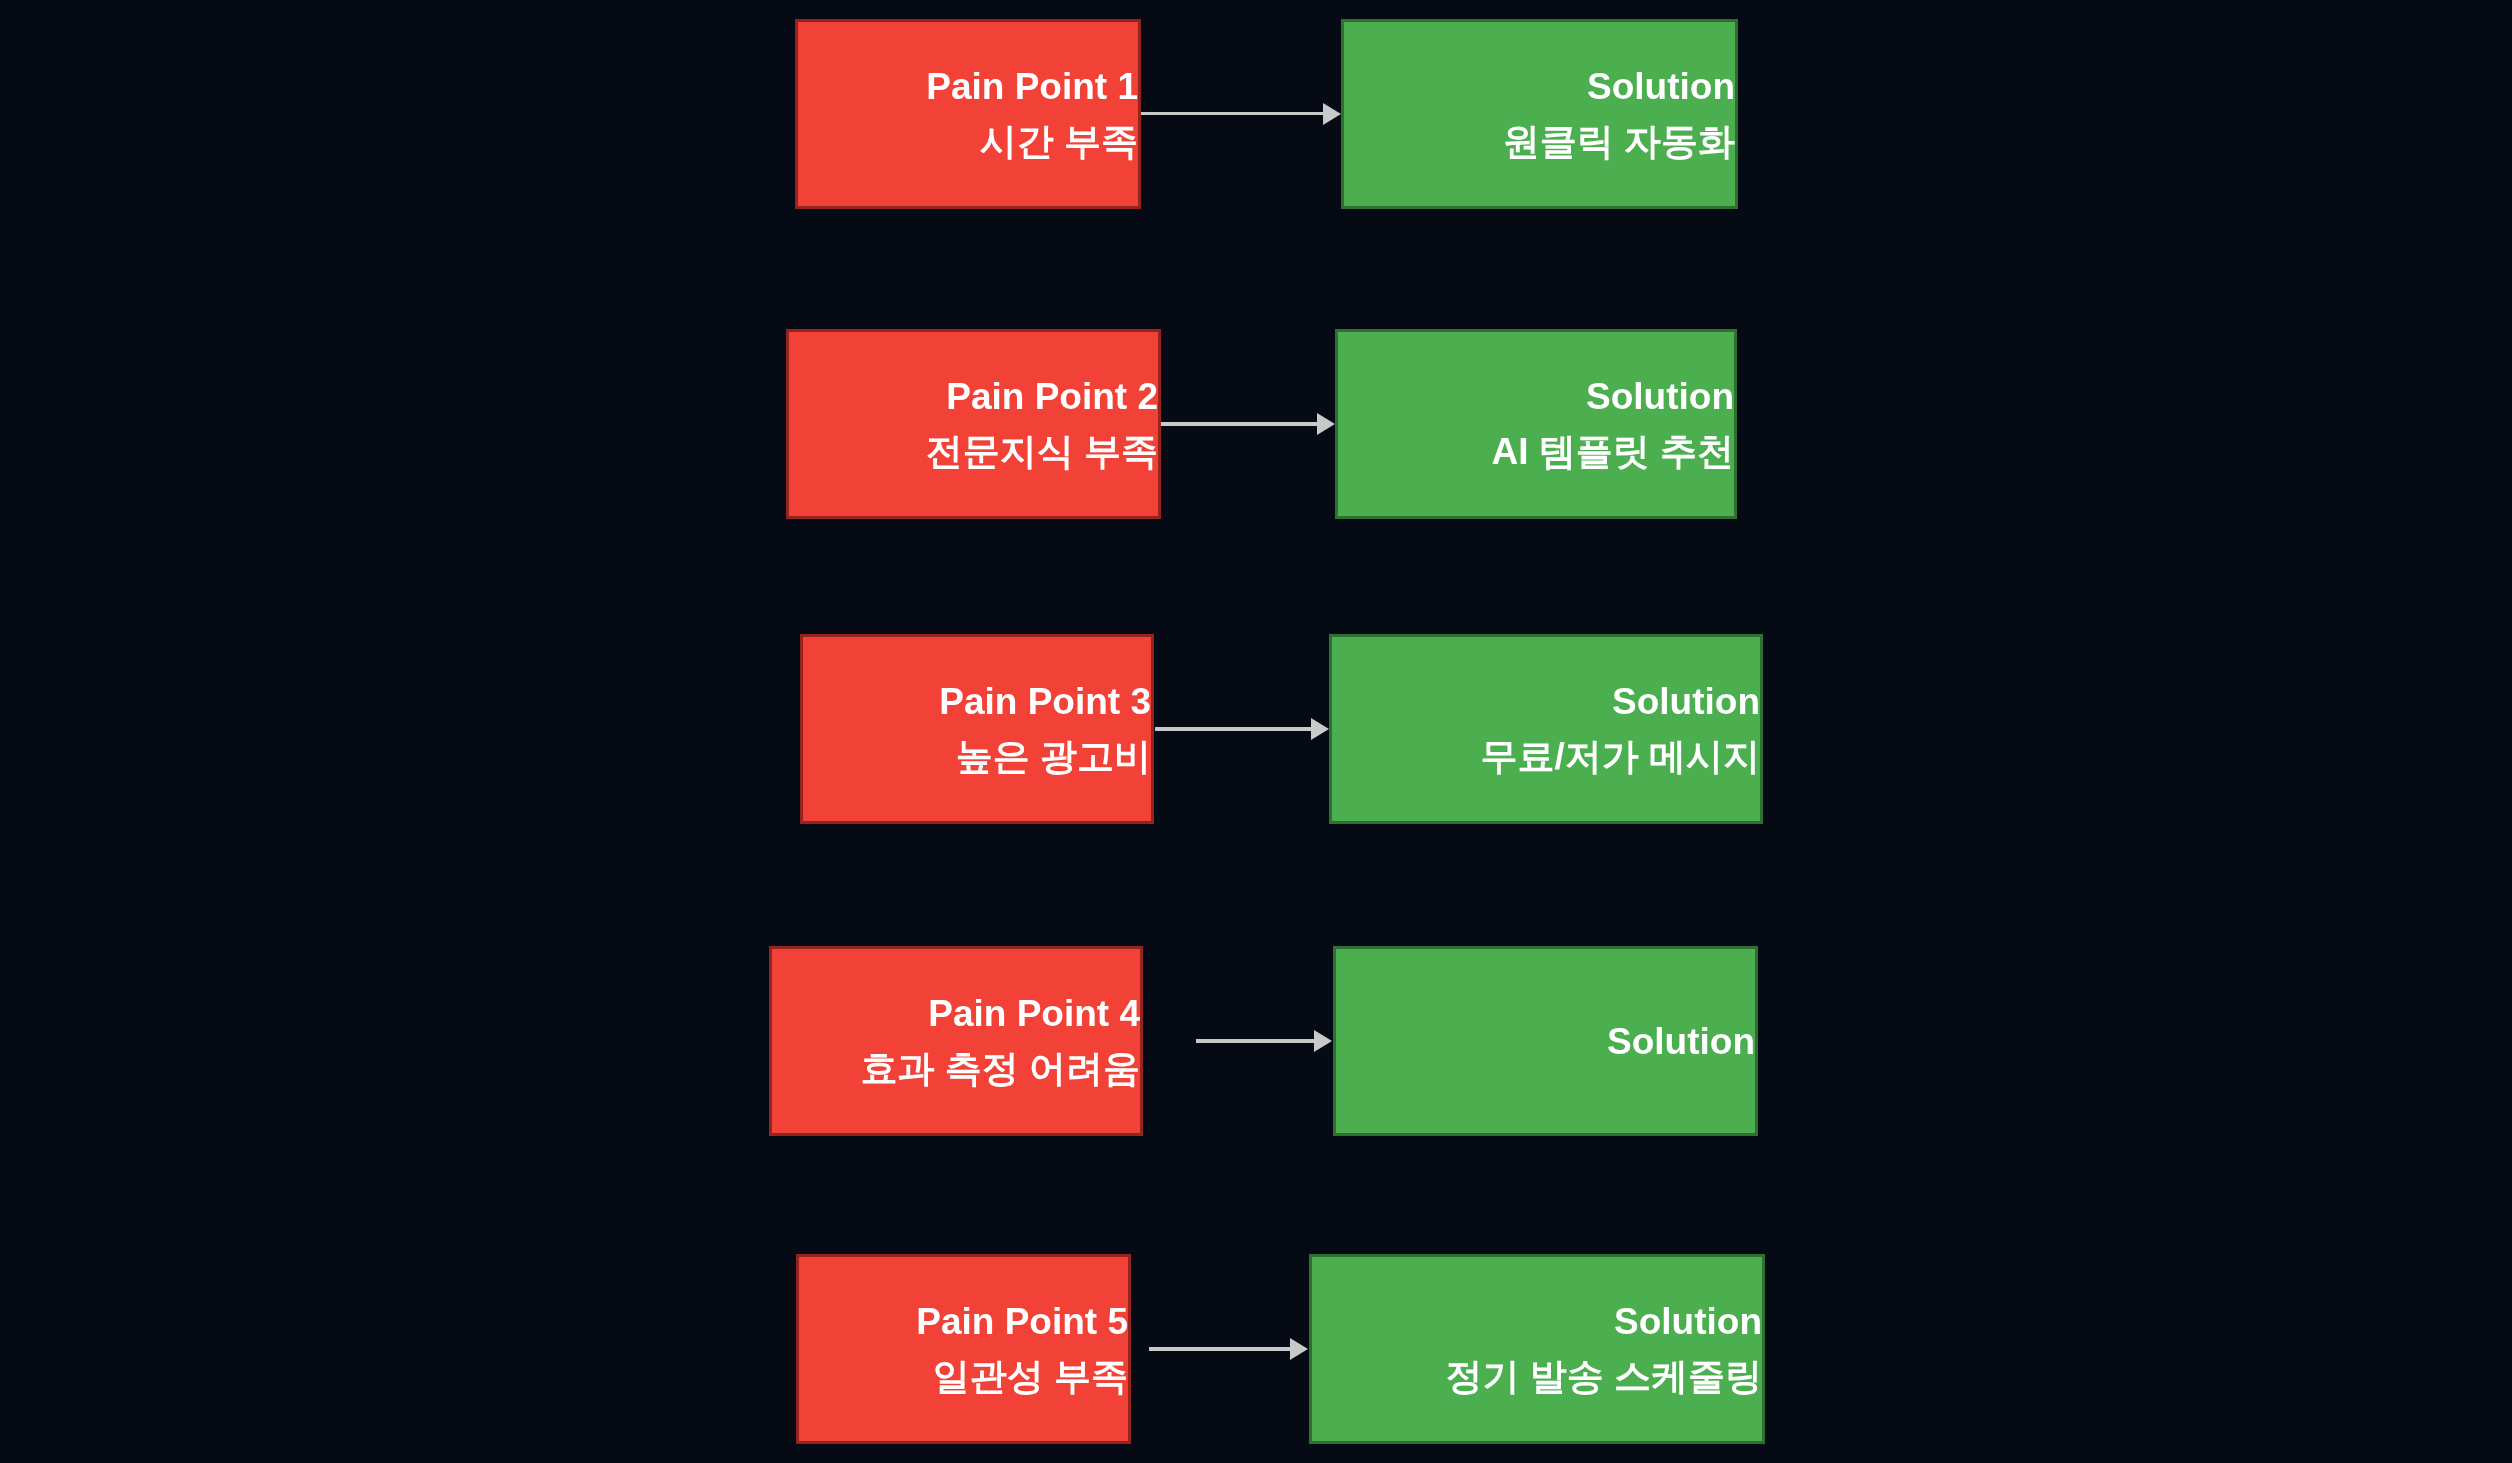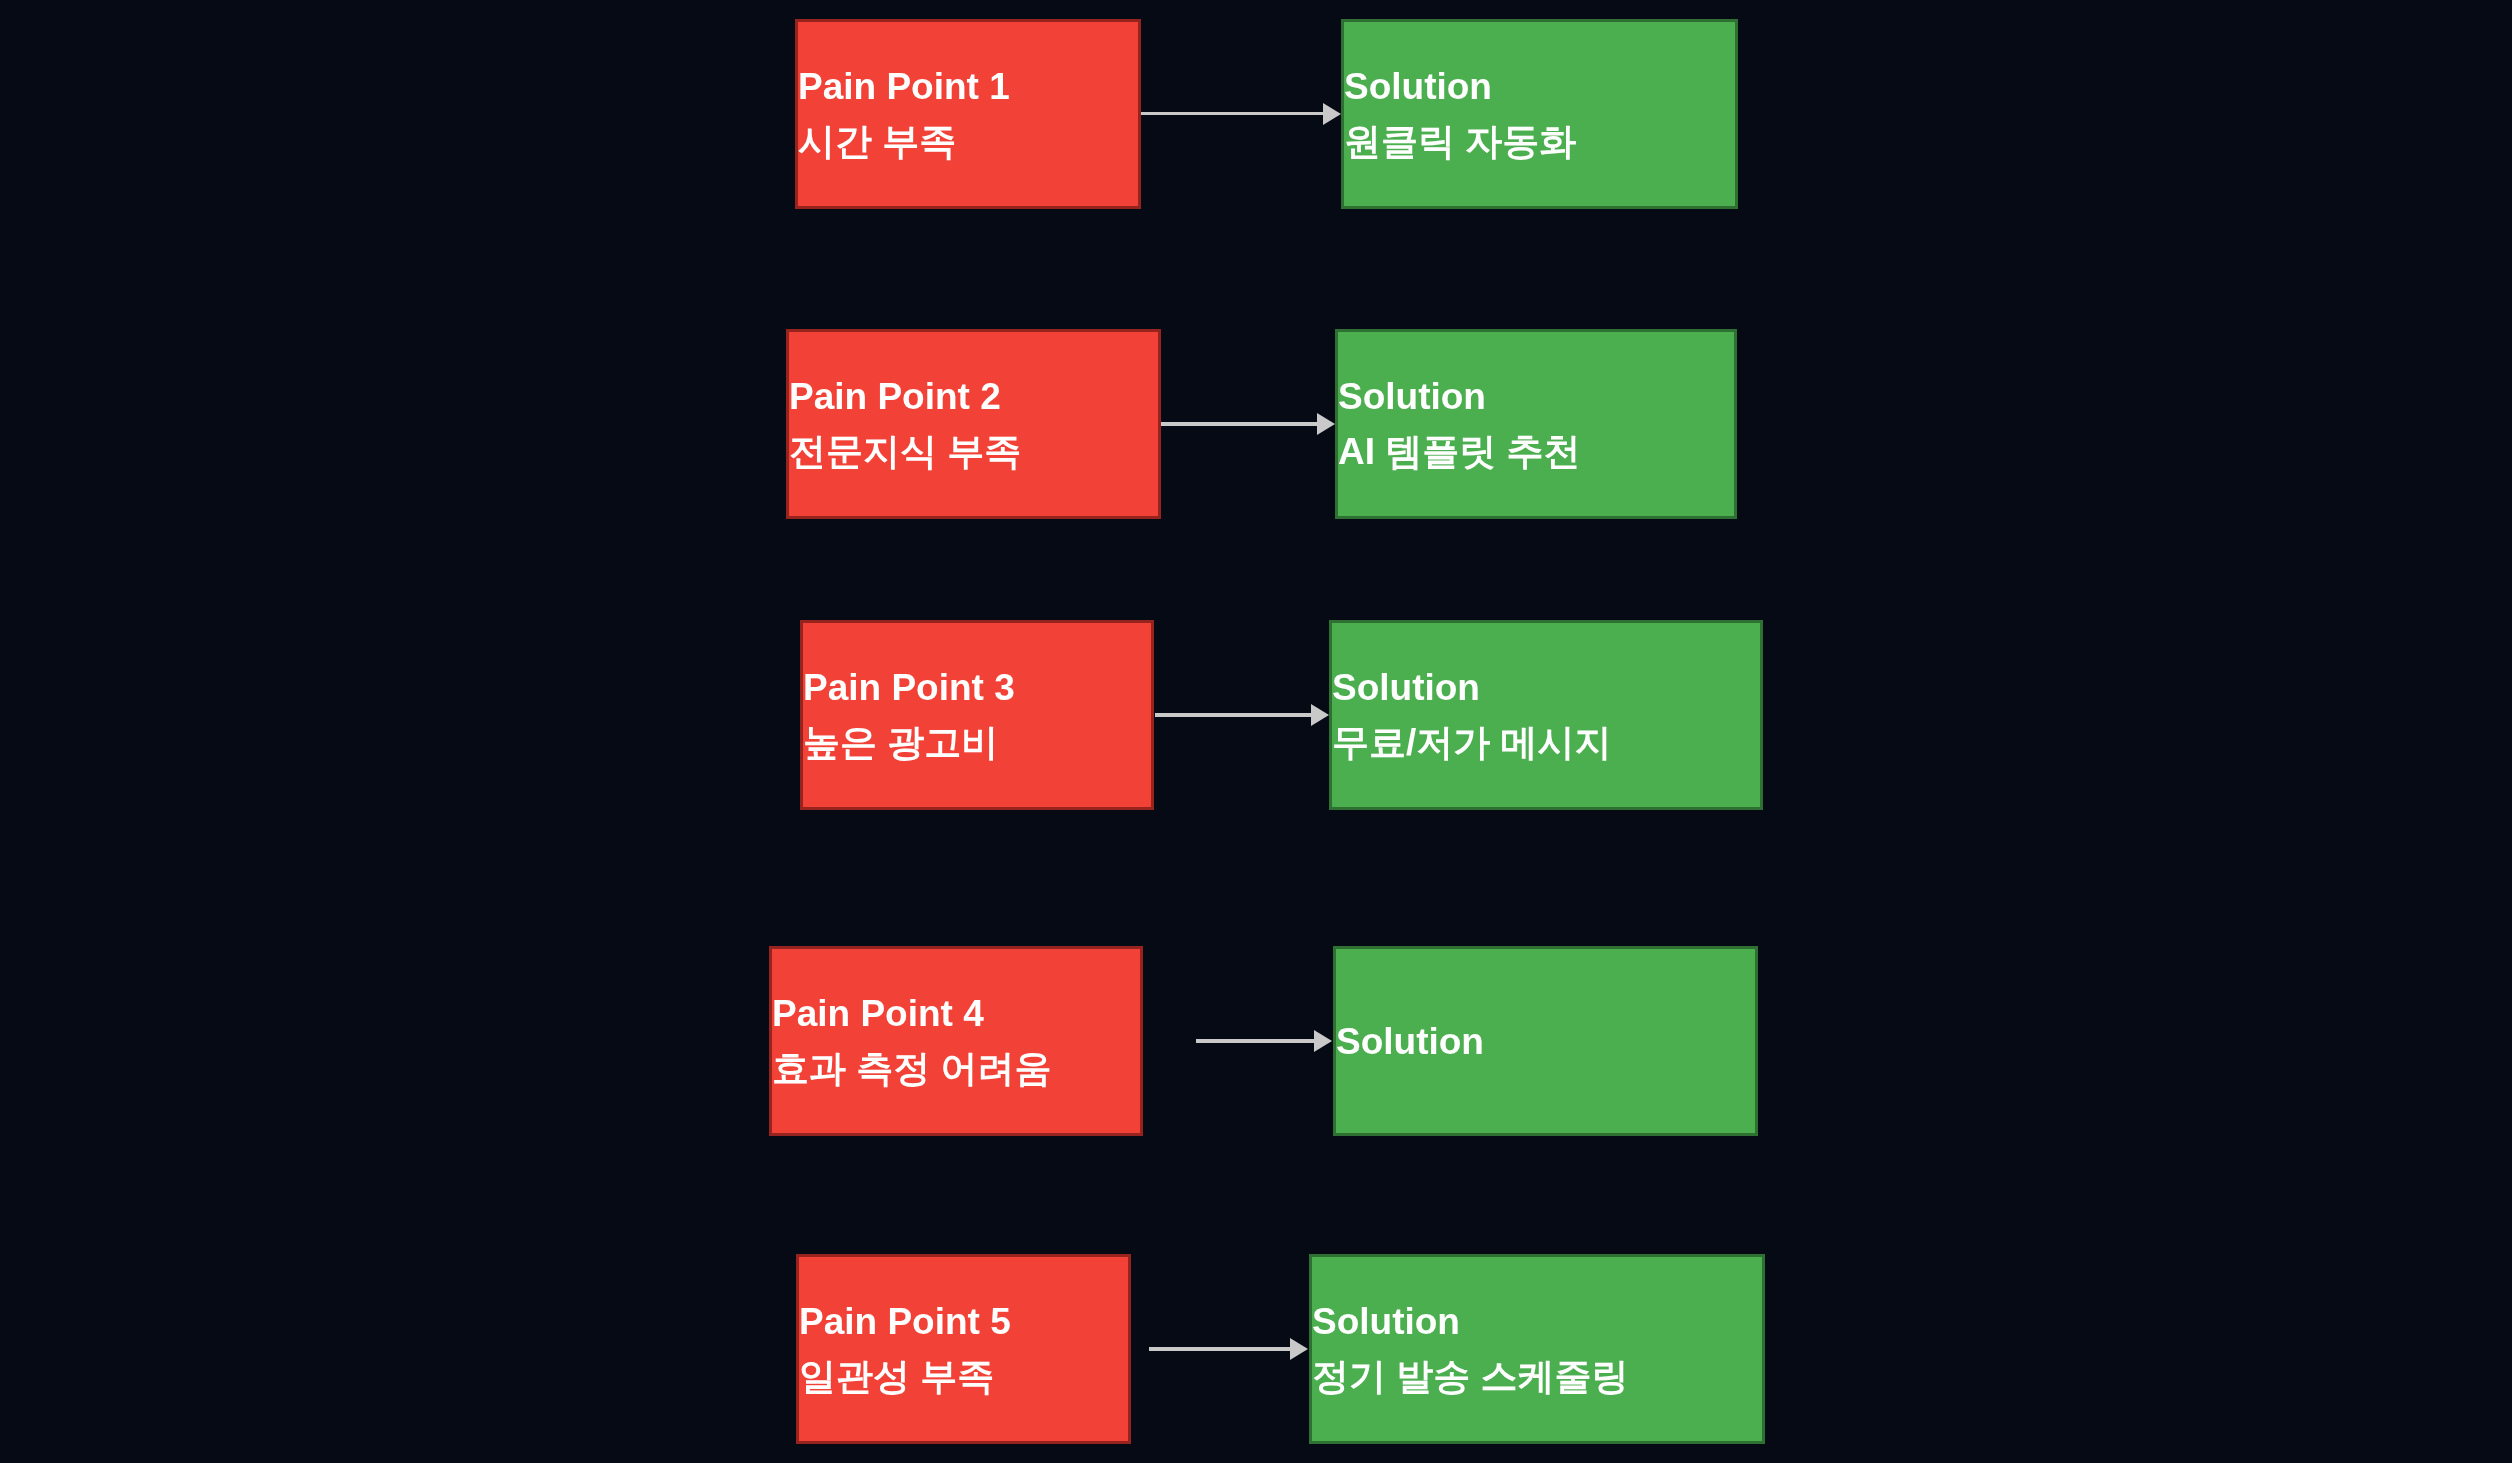--- a/index.html
+++ b/index.html
@@ -31,21 +31,21 @@
     width: 100%;
     height: 190px;
   }
   .box {
     position: absolute;
     top: 0;
     height: 190px;
     display: flex;
     flex-direction: column;
     justify-content: center;
-    align-items: flex-start;
+    align-items: flex-end;
     color: var(--text);
     font-size: 37px;
     line-height: 55px;
     font-weight: 600;
     text-align: center;
     white-space: nowrap;
   }
   .box.pain {
     background: var(--pain-fill);
     border: 3.7px solid var(--pain-border);
@@ -94,21 +94,21 @@
       <span>전문지식 부족</span>
     </div>
     <div class="arrow-line" style="left:1161px;width:156px"></div>
     <div class="arrow-head" style="left:1317px"></div>
     <div class="box solution" style="left:1335px;width:402px">
       <span>Solution</span>
       <span>AI 템플릿 추천</span>
     </div>
   </div>
 
-  <div class="row" style="top:620px">
+  <div class="row" style="top:634px">
     <div class="box pain" style="left:800px;width:354px">
       <span>Pain Point 3</span>
       <span>높은 광고비</span>
     </div>
     <div class="arrow-line" style="left:1155px;width:156px"></div>
     <div class="arrow-head" style="left:1311px"></div>
     <div class="box solution" style="left:1329px;width:434px">
       <span>Solution</span>
       <span>무료/저가 메시지</span>
     </div>

